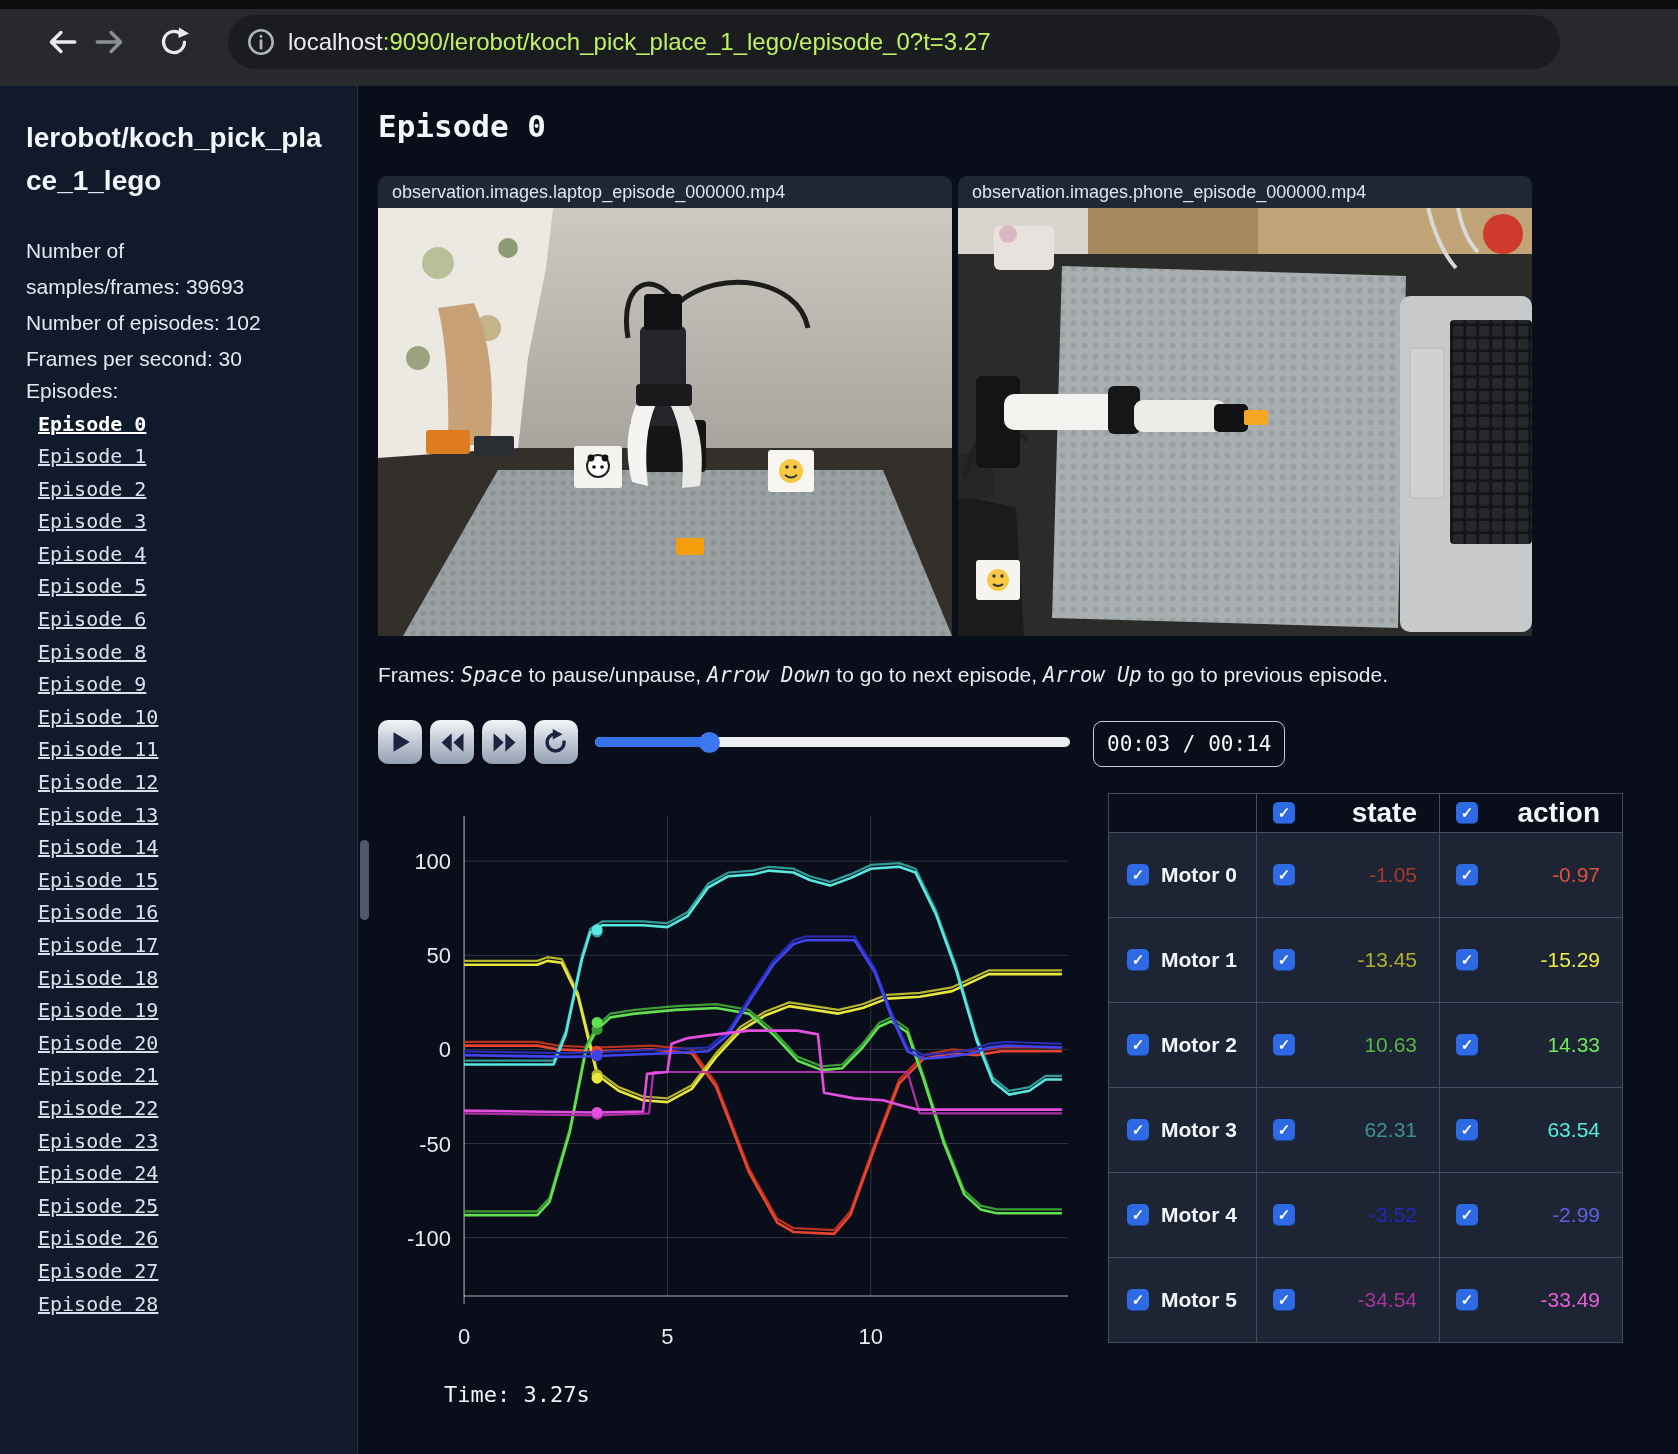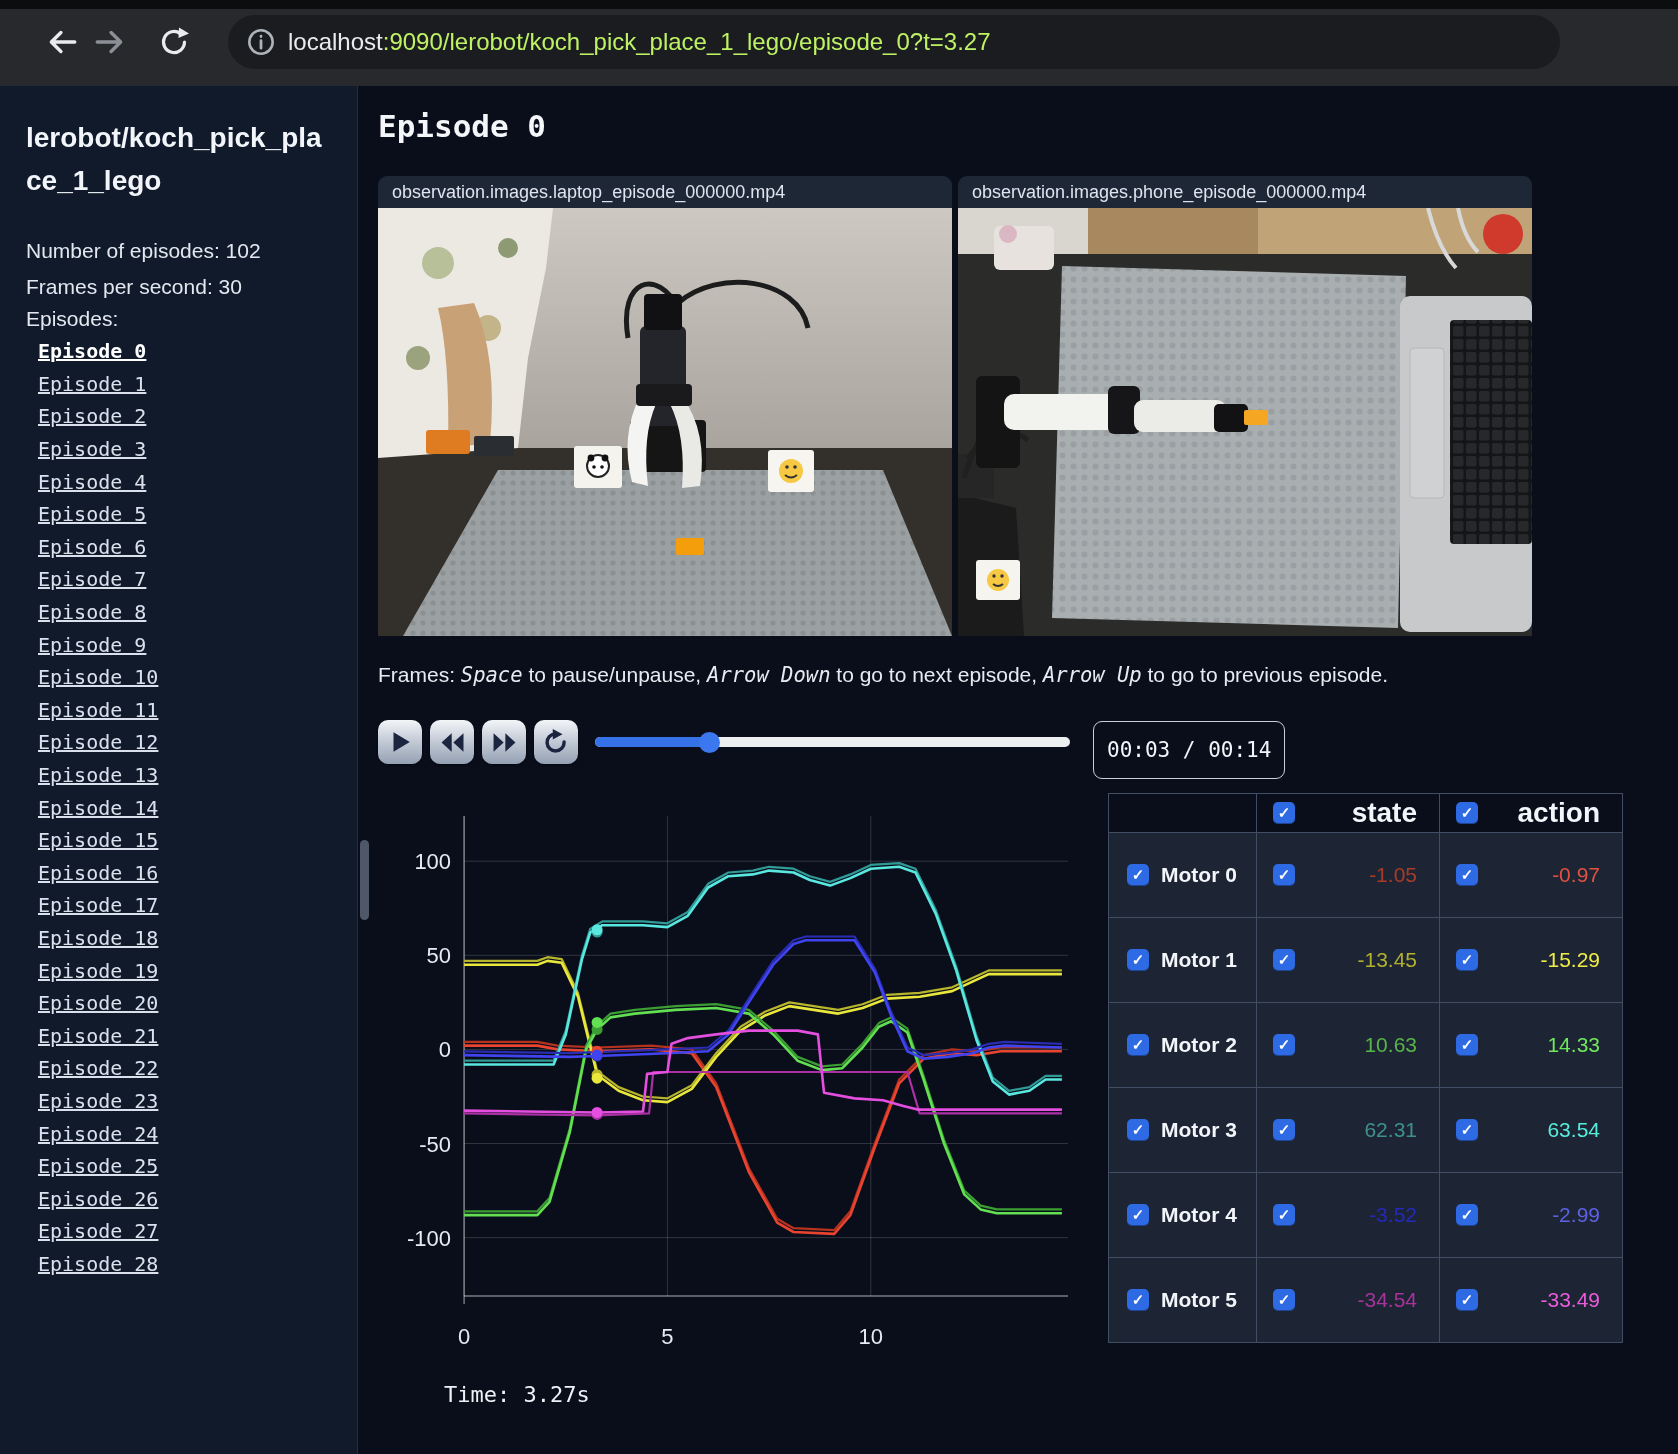--- a/index.html
+++ b/index.html
@@ -43,21 +43,21 @@
   .hotkeys .mono{font-size:20.5px;font-style:italic;}
 
   .controls{position:absolute;left:20px;top:634px;height:46px;width:1290px;}
   .pbtn{position:absolute;top:0;width:44px;height:44px;border:none;border-radius:10px;cursor:pointer;
         background:linear-gradient(180deg,#f3f5f8 0%,#c6cdd8 45%,#94a0b3 100%);
         display:flex;align-items:center;justify-content:center;box-shadow:0 1px 2px rgba(0,0,0,.6);}
   .slider{position:absolute;left:217px;top:12px;width:475px;height:20px;cursor:pointer;}
   .slider-track{position:absolute;left:0;top:5px;width:100%;height:10px;background:#edeef0;border-radius:5px;}
   .slider-fill{position:absolute;left:0;top:5px;height:10px;background:#3572e8;border-radius:5px 0 0 5px;}
   .slider-thumb{position:absolute;top:0;width:21px;height:21px;border-radius:50%;background:#3b78f0;}
-  .time-box{position:absolute;left:715px;top:1px;height:36px;padding:10px 13px;border:1.5px solid #c7d0dc;border-radius:9px;
+  .time-box{position:absolute;left:715px;top:1px;height:36px;padding:4px 13px;border:1.5px solid #c7d0dc;border-radius:9px;
             display:flex;align-items:center;font-size:21px;color:#f2f5fa;}
 
   .chart-wrap{position:absolute;left:8px;top:702px;}
   .time-label{position:absolute;left:86px;top:1296px;font-size:22px;color:#eef1f6;}
 
   
   .mtable{position:absolute;left:750px;top:707px;width:513px;border:1px solid #414d63;border-bottom:none;}
   .trow{display:flex;border-bottom:1px solid #414d63;background:#1d2534;}
   .trow.thead{background:transparent;height:38px;}
   .trow:not(.thead){height:84px;}
@@ -99,20 +99,21 @@
           <path d="M16 10.5 v0.4 M16 14.8 v7" stroke="#aeb3ba" stroke-width="2.6" stroke-linecap="round"></path>
         </svg>
     </span>
     <span class="url-text"><span class="url-host">localhost</span><span class="url-rest">:9090/lerobot/koch_pick_place_1_lego/episode_0?t=3.27</span></span>
   </div>
 </div>
 
 <div class="sidebar">
   <h2 class="ds-title">lerobot/koch_pick_place_1_lego</h2>
   <div class="ds-info">
+    <div>Number of samples/frames: 39693</div>
     <div>Number of episodes: 102</div>
     <div>Frames per second: 30</div>
   </div>
   <div class="ep-header">Episodes:</div>
   <ul class="ep-list" id="ep-list">
     <li class="ep-item">
         <a class="ep-link active">Episode 0</a>
       </li>
 
     <li class="ep-item">
@@ -132,23 +133,20 @@
       </li>
 
     <li class="ep-item">
         <a class="ep-link">Episode 5</a>
       </li>
 
     <li class="ep-item">
         <a class="ep-link">Episode 6</a>
       </li>
 
-    <li class="ep-item">
-        <a class="ep-link">Episode 7</a>
-      </li>
 
     <li class="ep-item">
         <a class="ep-link">Episode 8</a>
       </li>
 
     <li class="ep-item">
         <a class="ep-link">Episode 9</a>
       </li>
 
     <li class="ep-item">

